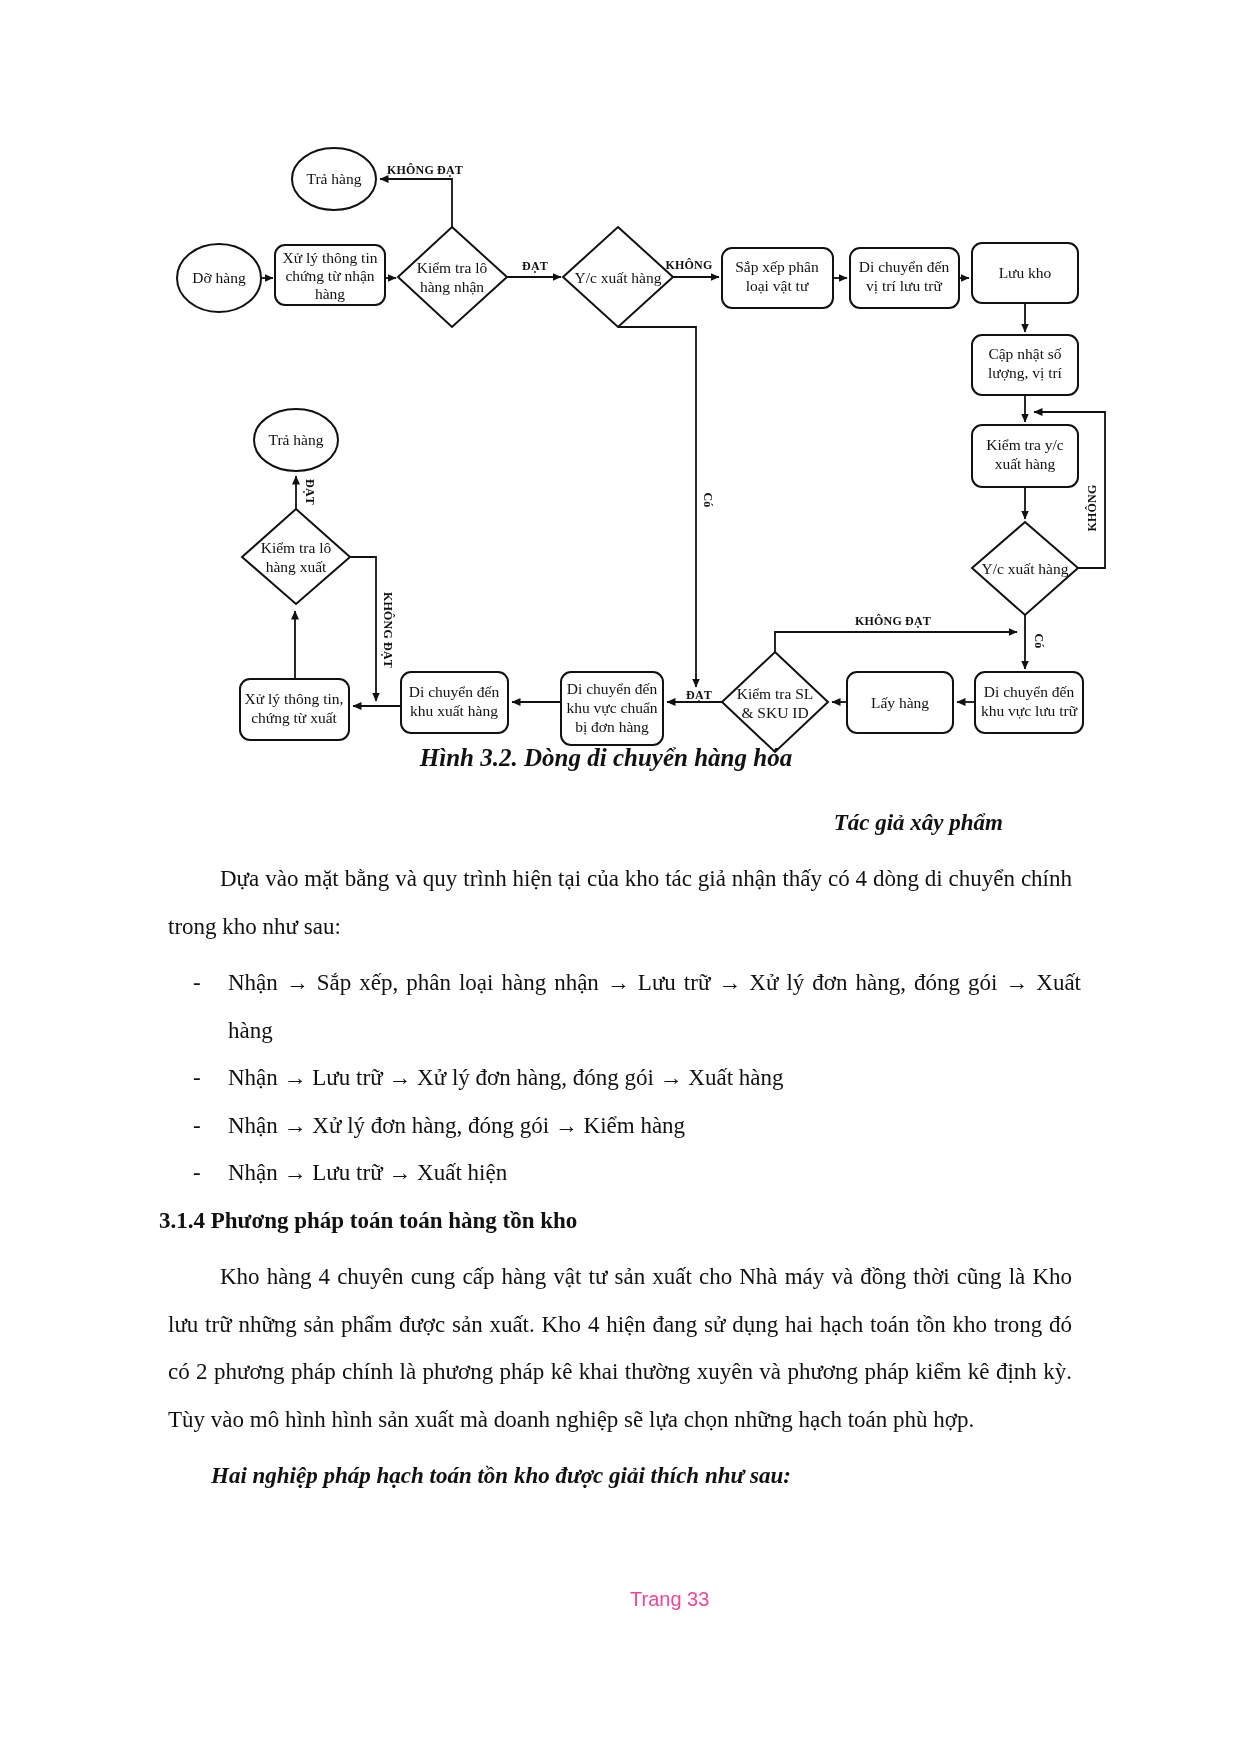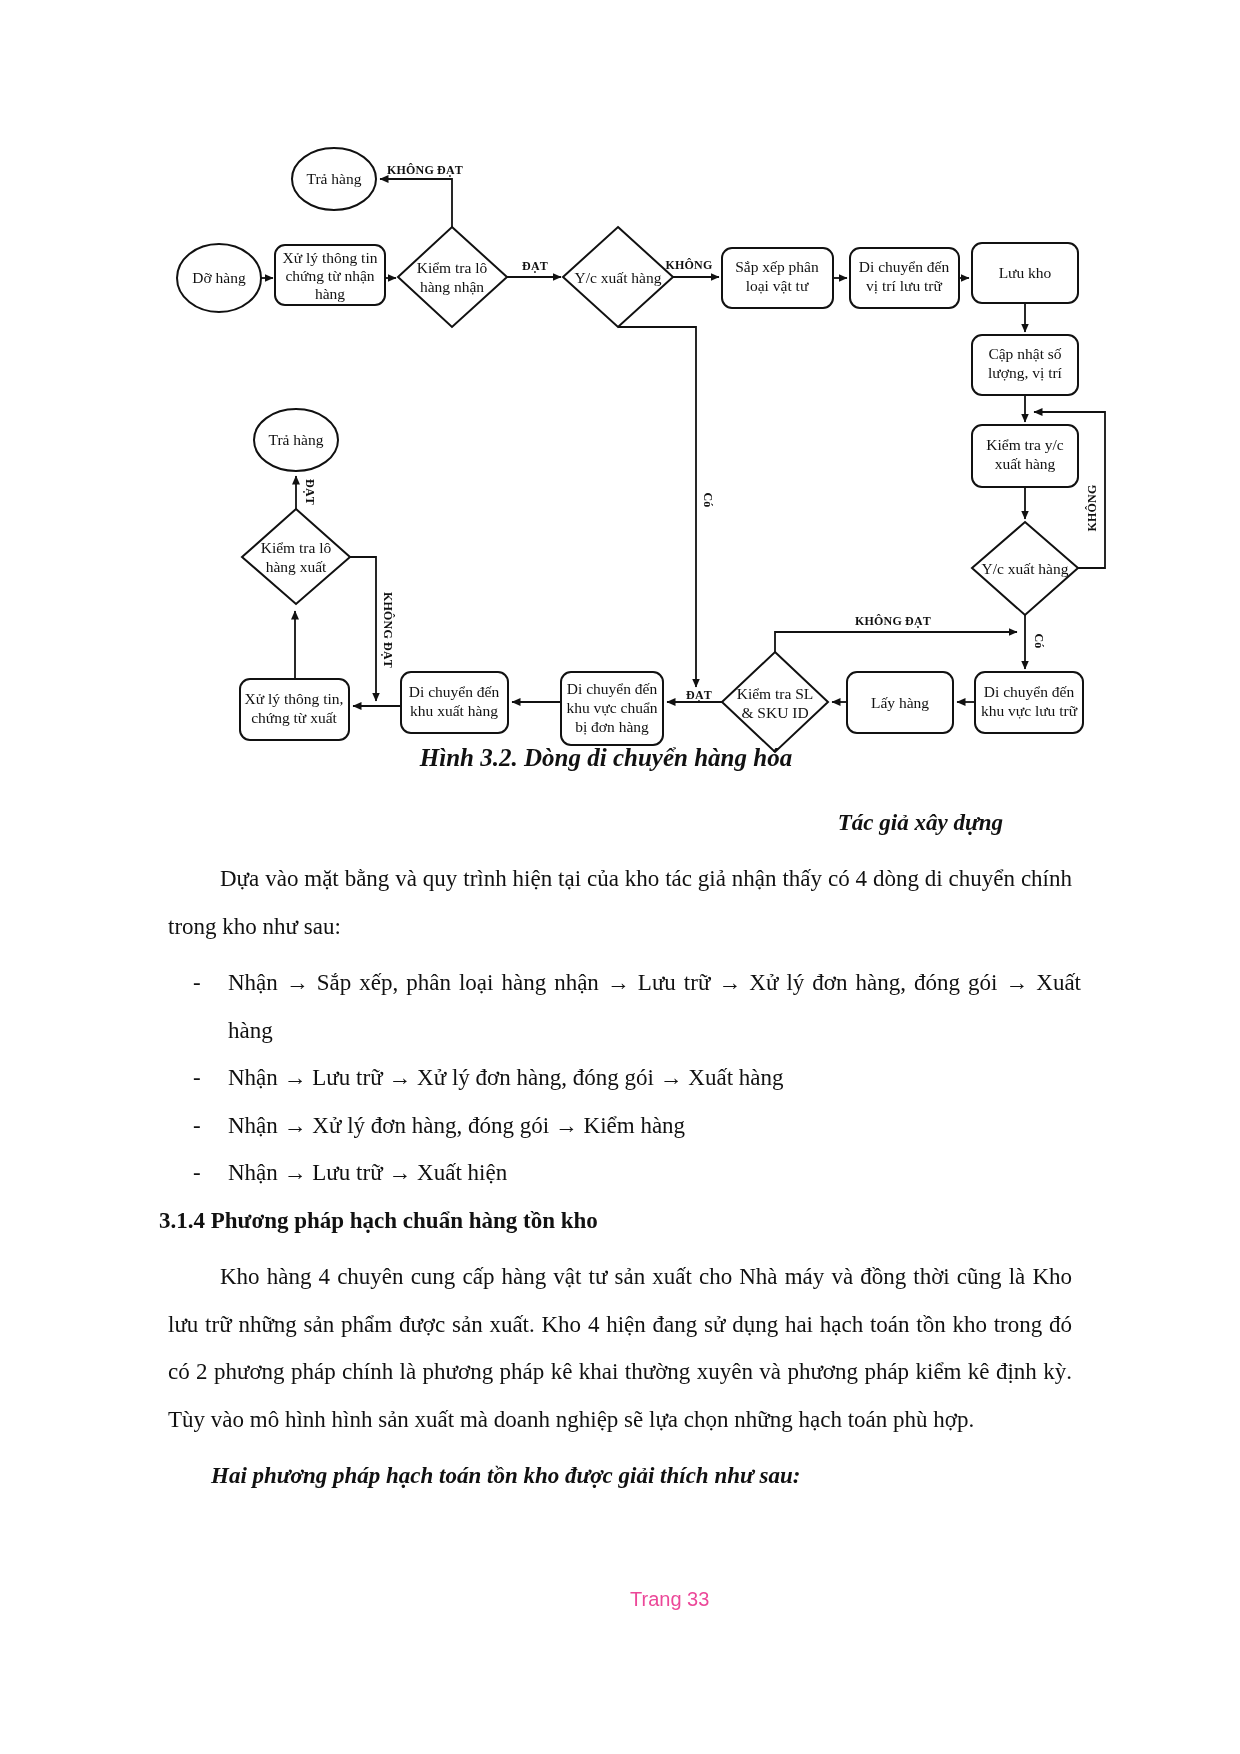--- a/index.html
+++ b/index.html
@@ -190,21 +190,21 @@
       <text class="node-text" x="296" y="572" text-anchor="middle">hàng xuất</text>
     </g>
 
     <g>
       <ellipse class="shape" cx="296" cy="440" rx="42" ry="31"></ellipse>
       <text class="node-text" x="296" y="445" text-anchor="middle">Trả hàng</text>
     </g>
   </svg>
 
   <div class="caption">Hình 3.2. Dòng di chuyển hàng hóa</div>
-  <div class="credit">Tác giả xây dựng</div>
+  <div class="credit">Tác giả xây phẩm</div>
 
   <div class="body-text">
     <p class="para">Dựa vào mặt bằng và quy trình hiện tại của kho tác giả nhận thấy có 4 dòng di chuyển chính trong kho như sau:</p>
 
     <div class="bullet">
       <span class="marker">-</span>
       <span>Nhận → Sắp xếp, phân loại hàng nhận → Lưu trữ → Xử lý đơn hàng, đóng gói → Xuất hàng</span>
     </div>
     <div class="bullet">
       <span class="marker">-</span>
@@ -212,19 +212,19 @@
     </div>
     <div class="bullet">
       <span class="marker">-</span>
       <span>Nhận → Xử lý đơn hàng, đóng gói → Kiểm hàng</span>
     </div>
     <div class="bullet">
       <span class="marker">-</span>
       <span>Nhận → Lưu trữ → Xuất hiện</span>
     </div>
 
-    <p class="heading">3.1.4 Phương pháp hạch chuẩn hàng tồn kho</p>
+    <p class="heading">3.1.4 Phương pháp toán toán hàng tồn kho</p>
     <p class="para">Kho hàng 4 chuyên cung cấp hàng vật tư sản xuất cho Nhà máy và đồng thời cũng là Kho lưu trữ những sản phẩm được sản xuất. Kho 4 hiện đang sử dụng hai hạch toán tồn kho trong đó có 2 phương pháp chính là phương pháp kê khai thường xuyên và phương pháp kiểm kê định kỳ. Tùy vào mô hình hình sản xuất mà doanh nghiệp sẽ lựa chọn những hạch toán phù hợp.</p>
-    <p class="para-bi">Hai phương pháp hạch toán tồn kho được giải thích như sau:</p>
+    <p class="para-bi">Hai nghiệp pháp hạch toán tồn kho được giải thích như sau:</p>
   </div>
 
   <div class="footer">Trang 33</div>
 </div>
 
 </body></html>

